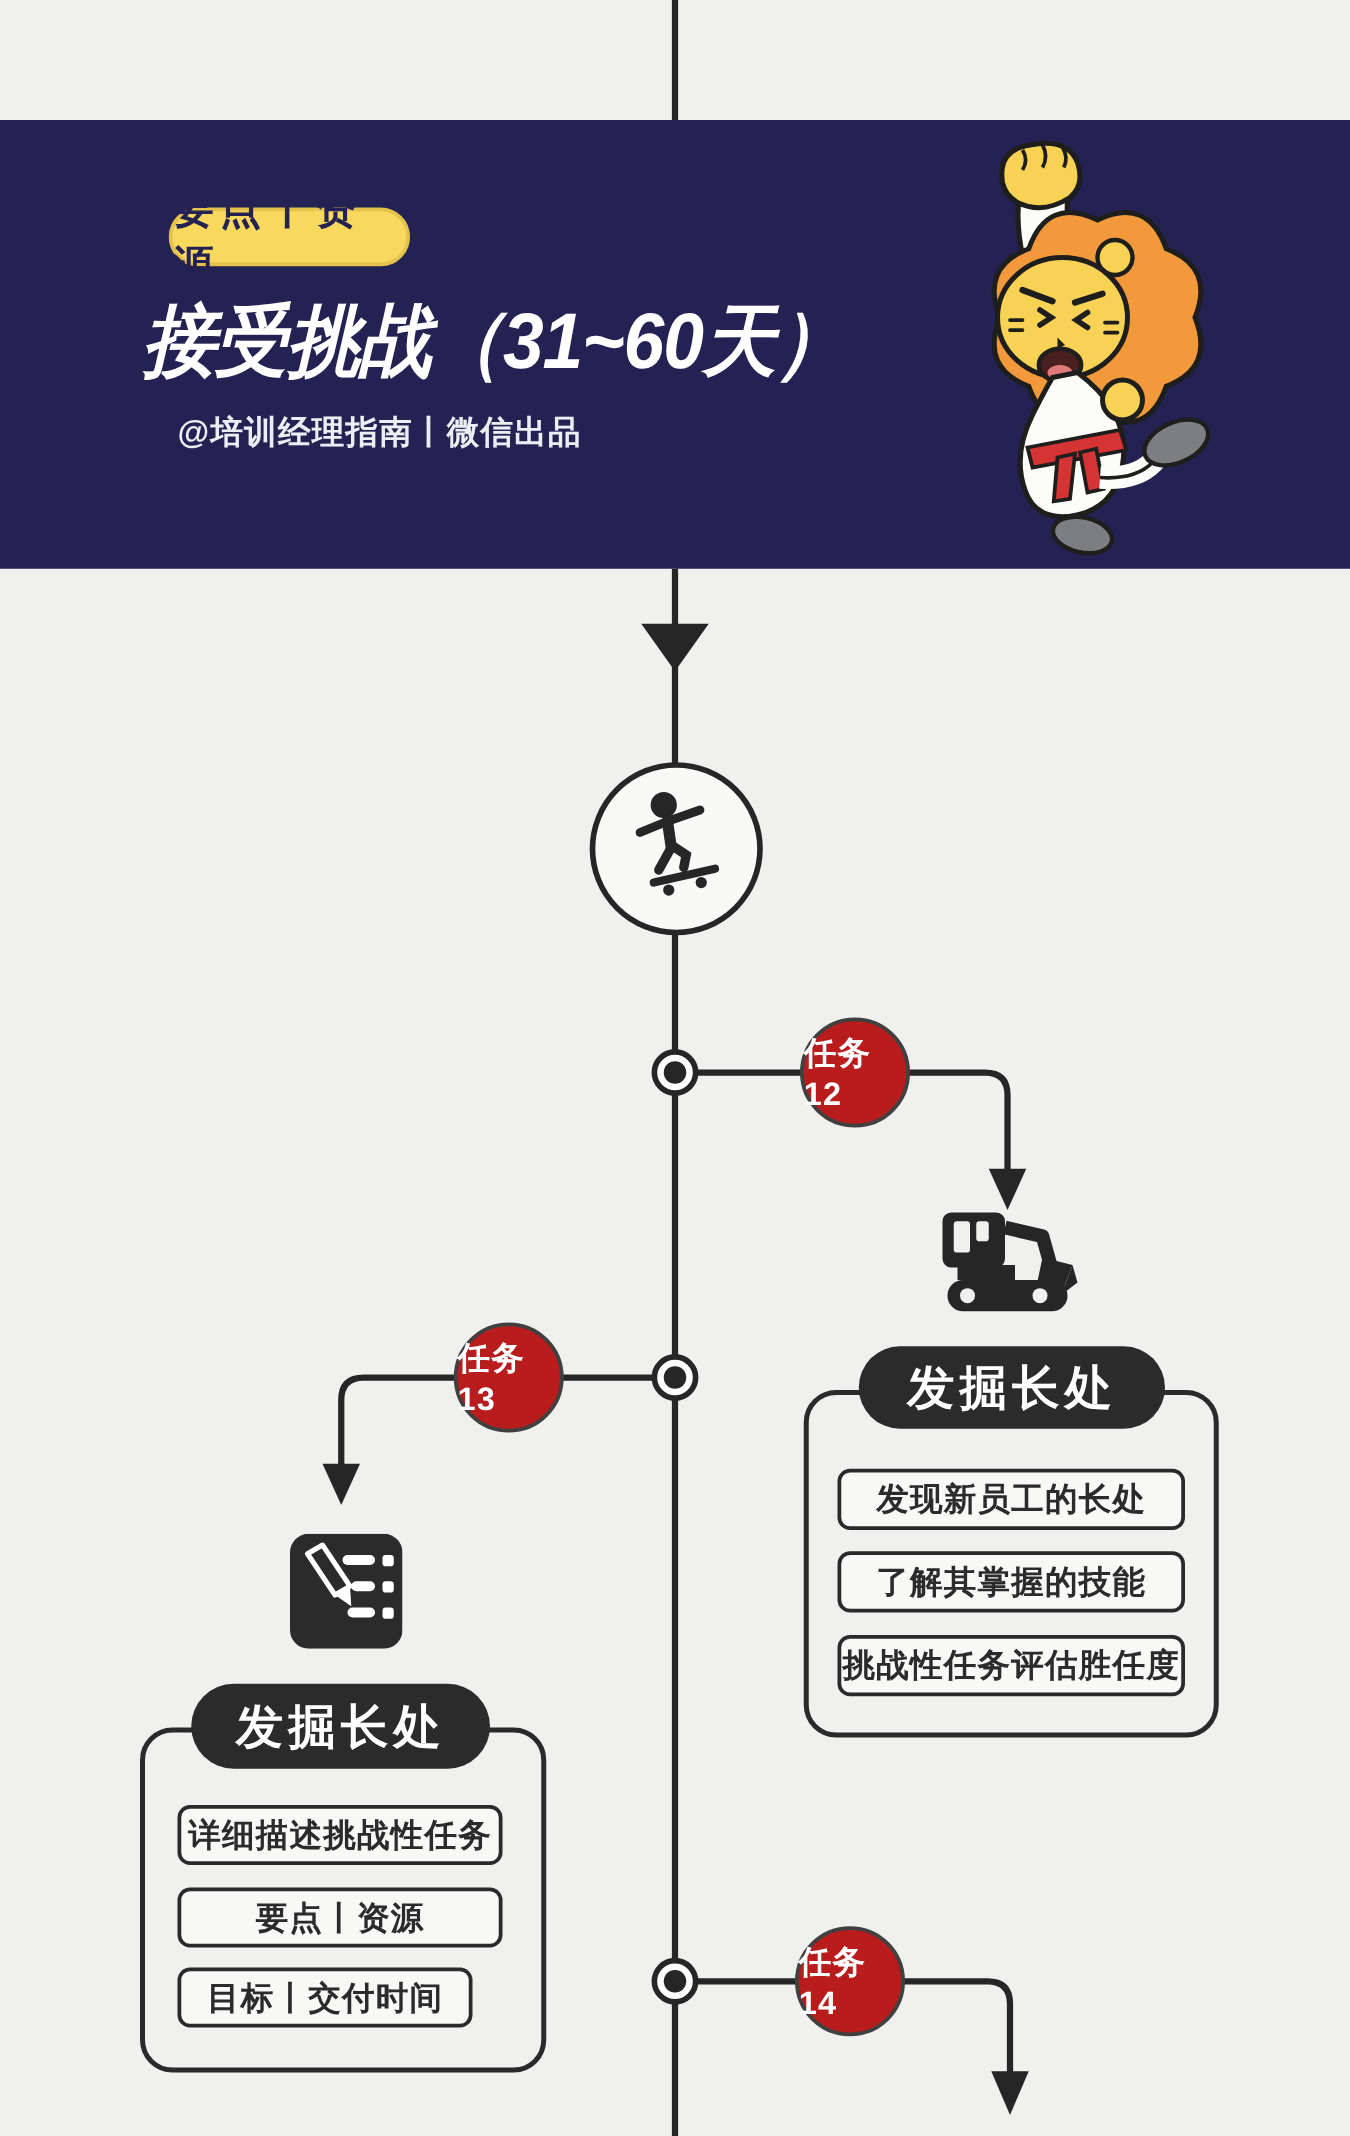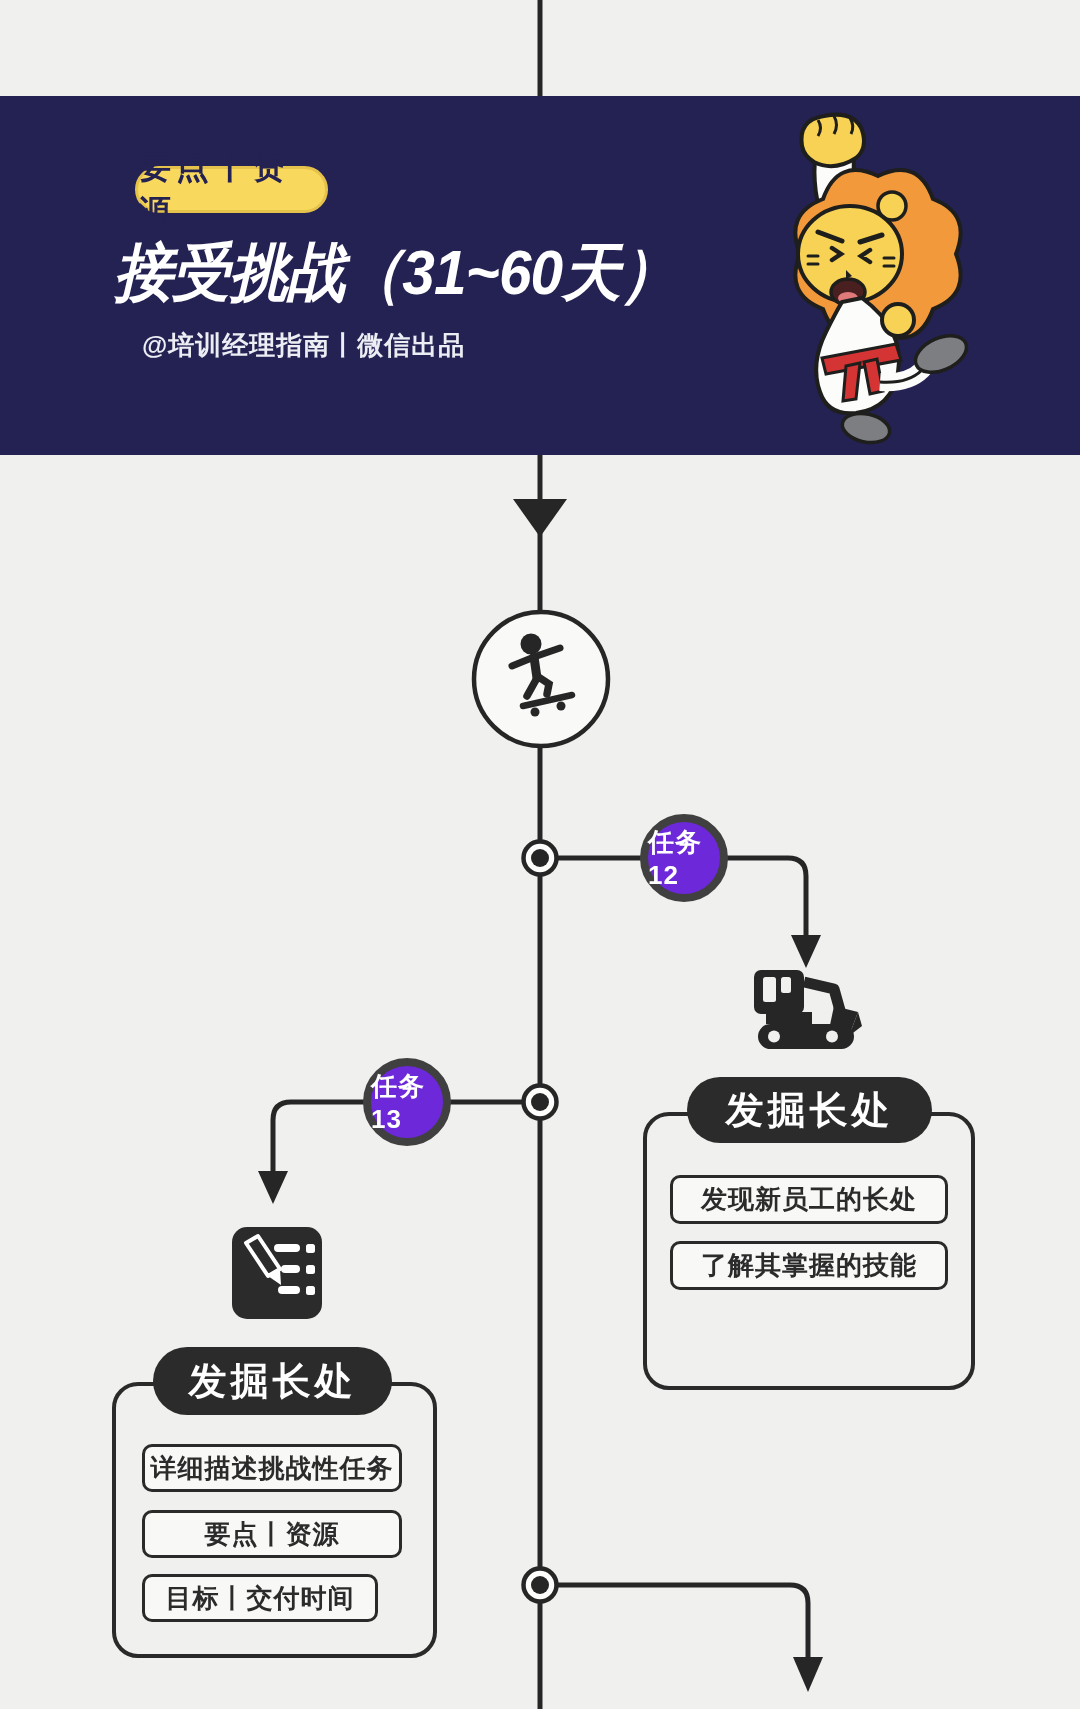--- a/index.html
+++ b/index.html
@@ -21,21 +21,21 @@
     left:114px;top:134px;width:640px;color:#ffffff;
     font-size:63px;font-weight:bold;letter-spacing:-1px;
     transform:scaleX(0.93);transform-origin:left center;font-style:italic;
   }
   .subtitle{
     left:118px;top:232px;color:#eceef4;font-size:26px;letter-spacing:1px;font-weight:bold;margin-left:24px;
   }
   
   .task-circle{
     width:88px;height:88px;box-sizing:border-box;border-radius:50%;
-    background:#6d28d9;border:8px solid #404040;
+    background:#b91c1c;border:3px solid #404040;
     display:flex;align-items:center;justify-content:flex-end;
     color:#ffffff;font-size:26px;font-weight:bold;letter-spacing:1px;
   }
   
   .pill{
     background:#2b2b2b;border-radius:36px;box-sizing:border-box;
     display:flex;align-items:center;justify-content:center;
     color:#ffffff;font-weight:bold;font-size:38px;letter-spacing:4px;
   }
   
@@ -139,20 +139,23 @@
       <ellipse cx="216" cy="324" rx="24" ry="14" fill="#7c7e81" stroke="#1e1e1c" stroke-width="3.5" transform="rotate(12 216 324)"></ellipse>
     </svg>
   </div>
 
   <div class="abs task-circle" style="left:640px;top:814px">
     <span>任务12</span>
   </div>
   <div class="abs task-circle" style="left:363px;top:1058px">
     <span>任务13</span>
   </div>
+  <div class="abs task-circle" style="left:636px;top:1541px">
+    <span>任务14</span>
+  </div>
 
   <svg class="abs" style="left:750px;top:968px" width="124" height="88" viewBox="0 0 124 88">
     <rect x="4" y="2" width="50" height="44" rx="7" fill="#262626"></rect>
     <rect x="13" y="9" width="13" height="25" rx="2.5" fill="#f0f0ee"></rect>
     <rect x="31" y="9" width="10" height="16" rx="2.5" fill="#f0f0ee"></rect>
     <path d="M54,14 L84,21 L91,46" fill="none" stroke="#262626" stroke-width="11" stroke-linejoin="round"></path>
     <path d="M84,38 L108,44 L99,68 L80,57 Z" fill="#262626"></path>
     <path d="M108,44 L112,58 L99,68 Z" fill="#262626"></path>
     <rect x="16" y="44" width="46" height="12" fill="#262626"></rect>
     <rect x="8" y="56" width="96" height="25" rx="12.5" fill="#262626"></rect>
@@ -171,20 +174,21 @@
     <rect x="46" y="59" width="22" height="8" rx="4" fill="#ffffff"></rect>
     <rect x="74" y="59" width="9" height="9" rx="2.5" fill="#ffffff"></rect>
   </svg>
 
   <div class="abs card" style="left:643px;top:1112px;width:332px;height:278px"></div>
   <div class="abs item" style="left:670px;top:1175px;width:278px;height:49px">发现新员工的长处</div>
   <div class="abs pill" style="left:687px;top:1077px;width:245px;height:66px">
     <span>发掘长处</span>
   </div>
   <div class="abs item" style="left:670px;top:1241px;width:278px;height:49px">了解其掌握的技能</div>
+  <div class="abs item" style="left:670px;top:1308px;width:278px;height:49px">挑战性任务评估胜任度</div>
 
   <div class="abs card" style="left:112px;top:1382px;width:325px;height:276px"></div>
   <div class="abs pill" style="left:153px;top:1347px;width:239px;height:68px">
     <span>发掘长处</span>
   </div>
   <div class="abs item" style="left:142px;top:1444px;width:260px;height:48px">详细描述挑战性任务</div>
   <div class="abs item" style="left:142px;top:1510px;width:260px;height:48px">要点丨资源</div>
   <div class="abs item" style="left:142px;top:1574px;width:236px;height:48px">目标丨交付时间</div>
 
 </div>

